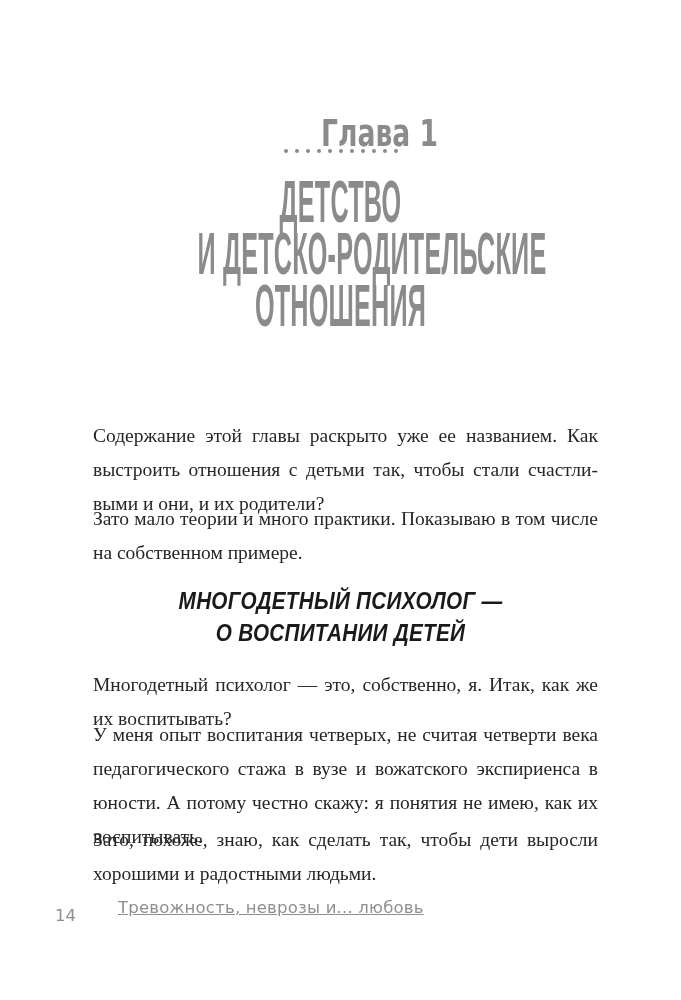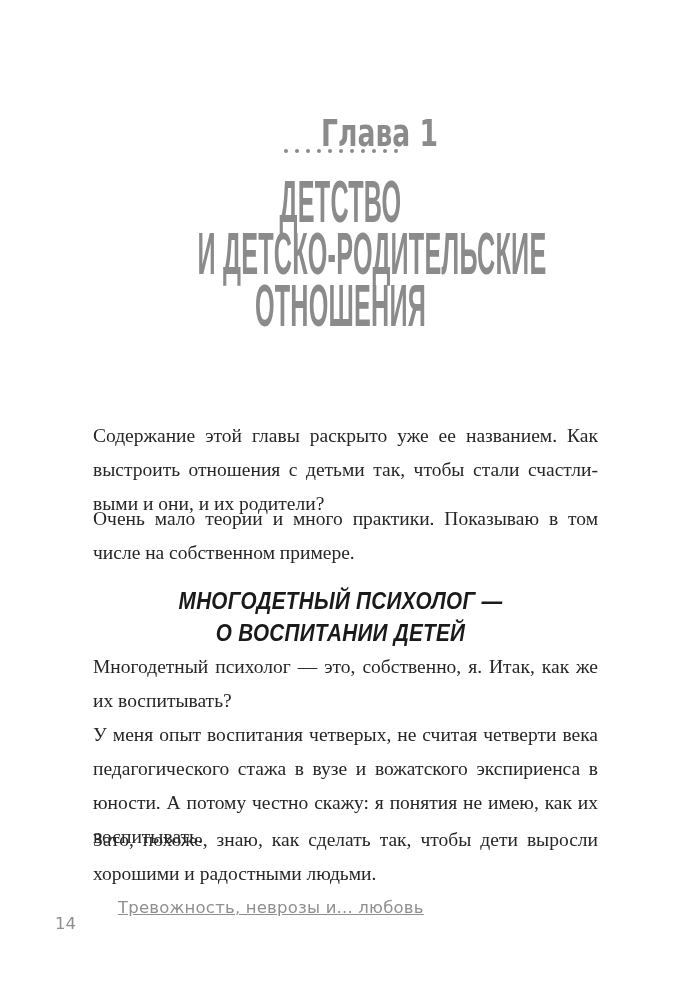--- a/index.html
+++ b/index.html
@@ -84,21 +84,21 @@
     width: 505px;
     margin: 0;
     font-size: 19.5px;
     line-height: 34px;
     color: var(--body-text, #262626);
     text-align: justify;
     hyphens: manual;
   }
   .p1 { top: 419px; }
   .p2 { top: 502px; }
-  .p3 { top: 650px; }
+  .p3 { top: 668px; }
   .p4 { top: 718px; }
   .p5 { top: 823px; }
 
   
   .section-heading {
     position: absolute;
     top: 585px;
     left: 0;
     width: 100%;
     text-align: center;
@@ -122,21 +122,21 @@
     top: 898px;
     left: 0;
     width: 100%;
     font-family: "DejaVu Sans", sans-serif;
     font-size: 16.5px;
     color: var(--footer-gray, #8f8f8f);
   }
   .page-number {
     position: absolute;
     left: 55px;
-    top: 16px;
+    top: 8px;
   }
   .running-title {
     position: absolute;
     left: 118px;
     top: 0;
     letter-spacing: 0.2px;
     text-decoration: underline;
   }
 </style>
 </head>
@@ -163,21 +163,21 @@
   </div>
 
   <h1 class="main-title" style="margin:0;">
     <span class="line">ДЕТСТВО</span>
     <span class="line">И ДЕТСКО-РОДИТЕЛЬСКИЕ</span>
     <span class="line">ОТНОШЕНИЯ</span>
   </h1>
 
   <p class="body-par p1">Содержание этой главы раскрыто уже ее названием. Как выстроить отношения с детьми так, чтобы стали счастли­выми и они, и их родители?</p>
 
-  <p class="body-par p2">Очень мало теории и много практики. Показываю в том числе на собственном примере.</p>
+  <p class="body-par p2">Зато мало теории и много практики. Показываю в том числе на собственном примере.</p>
 
   <h2 class="section-heading" style="margin:0;font-style:italic;">
     <span class="line">МНОГОДЕТНЫЙ ПСИХОЛОГ —</span>
     <span class="line">О ВОСПИТАНИИ ДЕТЕЙ</span>
   </h2>
 
   <p class="body-par p3">Многодетный психолог — это, собственно, я. Итак, как же их воспитывать?</p>
 
   <p class="body-par p4">У меня опыт воспитания четверых, не считая четверти века педагогического стажа в вузе и вожатского экспириенса в юности. А потому честно скажу: я понятия не имею, как их воспитывать.</p>
 

